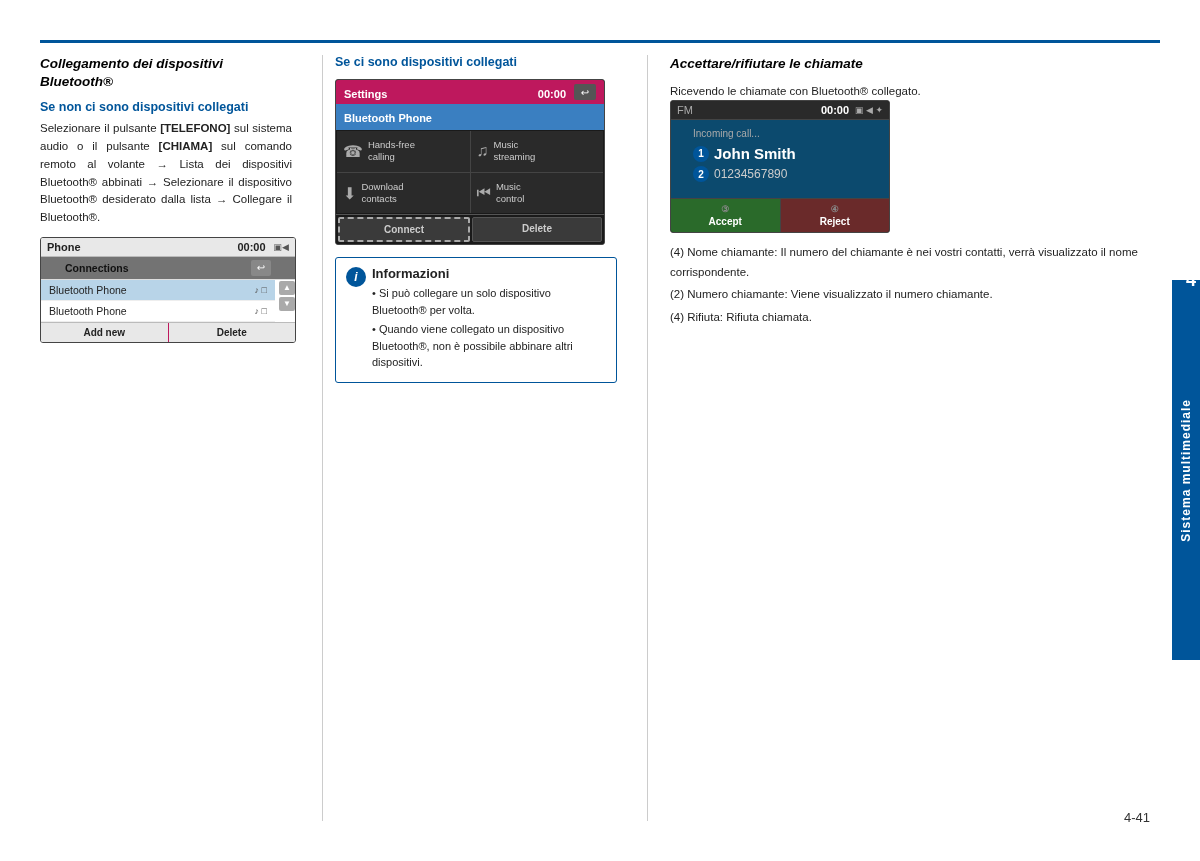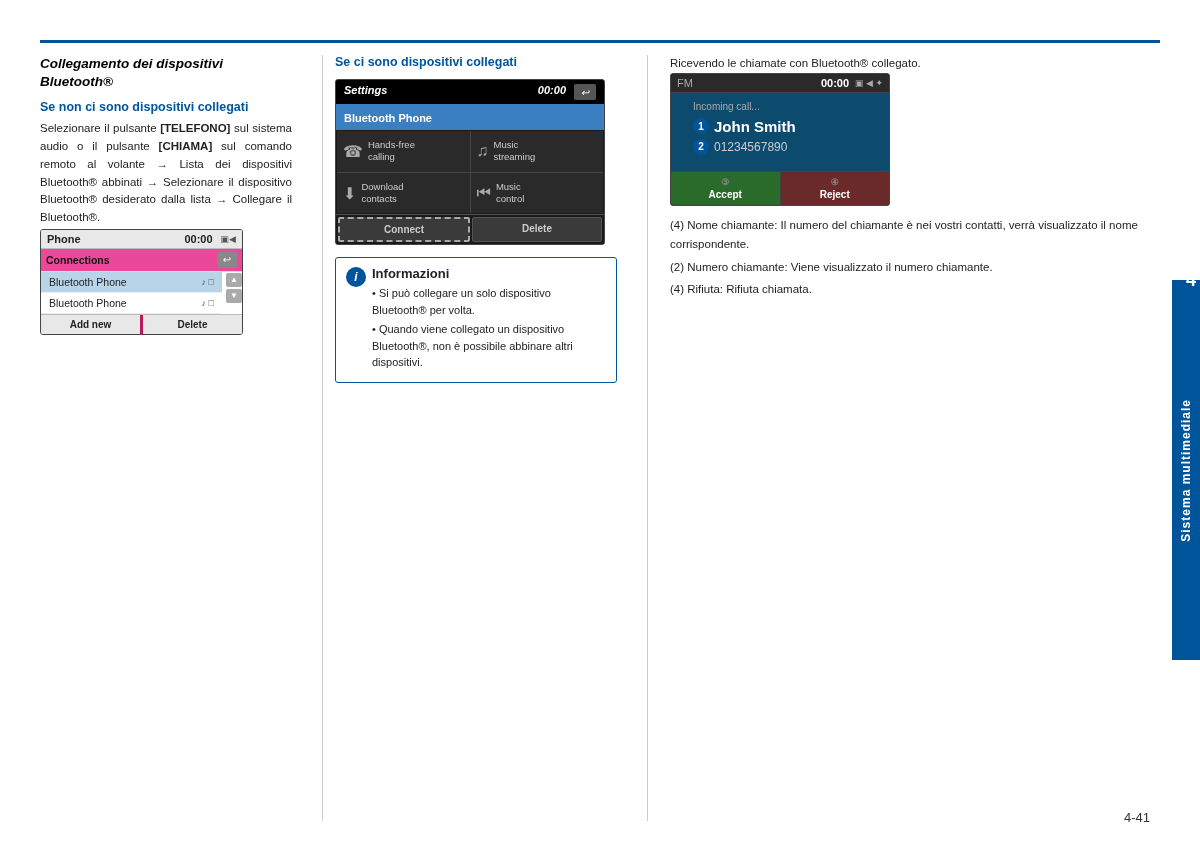--- a/index.html
+++ b/index.html
@@ -98,26 +98,26 @@
       color: #222;
       line-height: 1.55;
       text-align: justify;
     }
     .body-text strong {
       font-weight: bold;
     }
 
     
     .screen-mock {
-      margin-top: 2px;
+      margin-top: 10px;
       border: 1.5px solid #444;
       border-radius: 3px;
       overflow: hidden;
       background: #fff;
-      width: 203px;
+      width: 256px;
     }
     .screen-header {
       background: #e8e8e8;
       display: flex;
       align-items: center;
       padding: 3px 6px;
       border-bottom: 1px solid #bbb;
     }
     .screen-header-title {
       font-size: 11px;
@@ -127,23 +127,23 @@
     }
     .screen-header-time {
       font-size: 11px;
       font-weight: bold;
       color: #222;
       margin: 0 8px;
     }
     .screen-row {
       display: flex;
       align-items: center;
-      padding: 3px 5px;
+      padding: 3px 24px;
       border-bottom: 1px solid #ddd;
-      background: #ec4899;
+      background: #737373;
     }
     .screen-row-text {
       font-size: 10.5px;
       font-weight: bold;
       color: #111;
       flex: 1;
     }
     .screen-back-btn {
       width: 20px;
       height: 16px;
@@ -194,39 +194,38 @@
       background: #e8e8e8;
       border-top: 1px solid #bbb;
     }
     .screen-footer-btn {
       flex: 1;
       text-align: center;
       padding: 4px 2px;
       font-size: 10px;
       font-weight: bold;
       color: #222;
-      border-right: 3px solid #be185d;
+      border-right: 1px solid #be185d;
     }
     .screen-footer-btn:last-child { border-right: none; }
 
     
     .screen-mock2 {
       margin-top: 10px;
       border: 1.5px solid #444;
       border-radius: 3px;
       overflow: hidden;
       background: #1a1a1a;
       width: 270px;
     }
     .screen2-header {
-      background: #000000;
-      display: flex;
-      align-items: flex-start;
+      background: #be185d;
+      display: flex;
+      align-items: flex-end;
       padding: 4px 8px;
-      font-style: italic;
     }
     .screen2-header-title {
       font-size: 11px;
       font-weight: bold;
       color: #fff;
       flex: 1;
     }
     .screen2-header-time {
       font-size: 11px;
       font-weight: bold;
@@ -558,20 +557,21 @@
         <div class="info-title">Informazioni</div>
         <div class="info-bullet">Si può collegare un solo dispositivo Bluetooth® per volta.</div>
         <div class="info-bullet">Quando viene collegato un dispositivo Bluetooth®, non è possibile abbinare altri dispositivi.</div>
       </div>
     </div>
   </div>
 
   <div class="col-divider"></div>
 
   <div class="col3">
+    <div class="section-title-italic">Accettare/rifiutare le chiamate</div>
     <div class="body-text">
       Ricevendo le chiamate con Bluetooth® collegato.
     </div>
 
     <div class="screen-mock3">
       <div class="screen3-header">
         <span class="screen3-fm">FM</span>
         <span class="screen3-time">00:00</span>
         <span class="screen3-icons">▣ ◀ ✦</span>
       </div>

